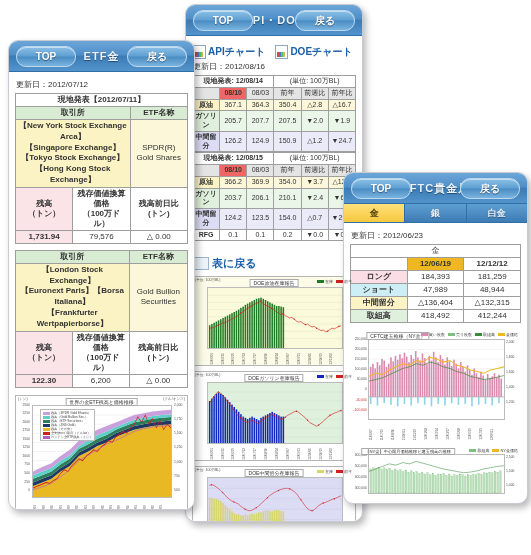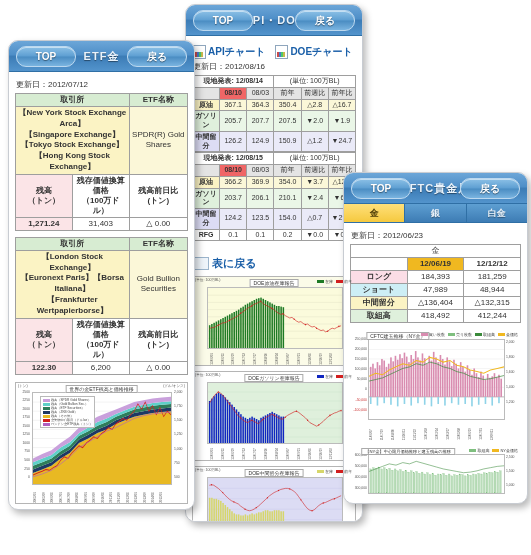--- a/index.html
+++ b/index.html
@@ -547,42 +547,45 @@
         <div class="pillbtn left">TOP</div>
         <div class="ttl">ETF金</div>
         <div class="pillbtn right">戻る</div>
       </div>
 
       <div class="pbody">
         <div class="updated">更新日：2012/07/12</div>
 
         <table class="t">
           <tbody>
+              <tr>
+            <td class="hd-white" colspan="3">現地発表【2012/07/11】</td>
+          </tr>
           <tr>
             <td class="hd-green" colspan="2">取引所</td>
             <td class="hd-green" style="width:31%">ETF名称</td>
           </tr>
           <tr>
             <td class="cell-yellow" colspan="2" style="white-space:pre-line;line-height:1.35;">【New York Stock Exchange Arca】
 【Singapore Exchange】
 【Tokyo Stock Exchange】
 【Hong Kong Stock Exchange】</td>
             <td class="cell-yellow-lite" style="white-space:pre-line;">SPDR(R) Gold Shares</td>
           </tr>
           <tr>
             <td class="cell-pinkhd" style="width:22%;white-space:pre-line">残高
 （トン）</td>
             <td class="hd-white" style="white-space:pre-line;font-weight:bold">残存価値換算価格
 （100万ドル）</td>
             <td class="hd-white" style="white-space:pre-line;font-weight:bold">残高前日比
 (トン)</td>
           </tr>
           <tr>
-            <td class="numpink">1,271.24</td>
-            <td class="num">31,403</td>
+            <td class="numpink">1,731.94</td>
+            <td class="num">79,576</td>
             <td class="num">△ 0.00</td>
           </tr>
         </tbody>
           </table>
 
         <div style="height:6px"></div>
 
         <table class="t">
           <tbody>
               <tr>

